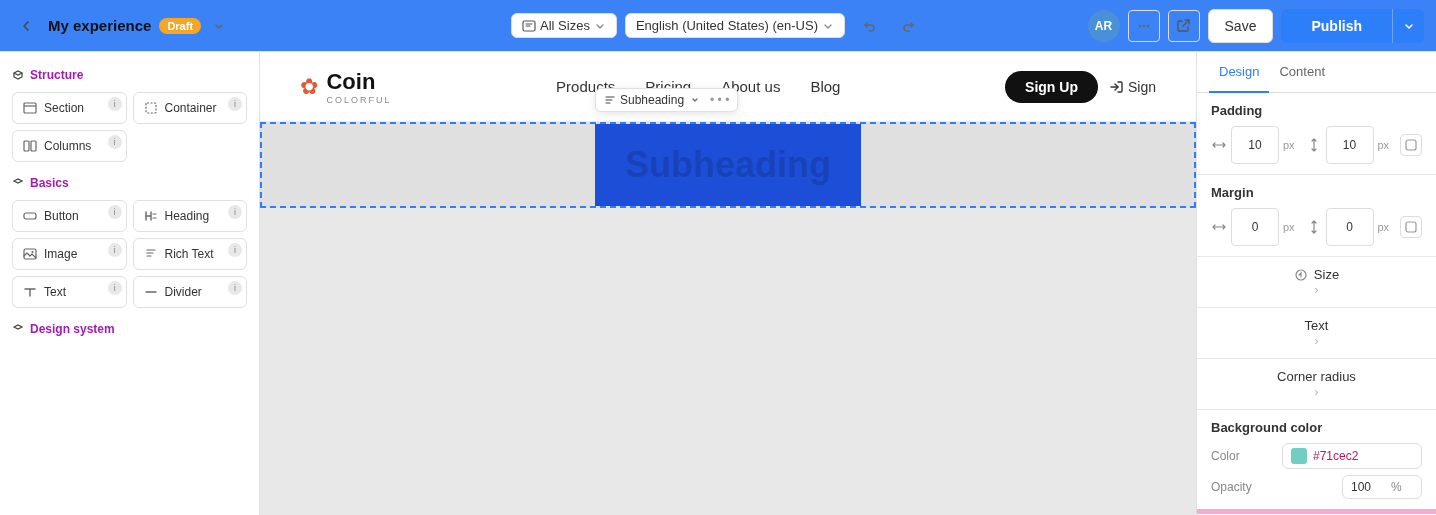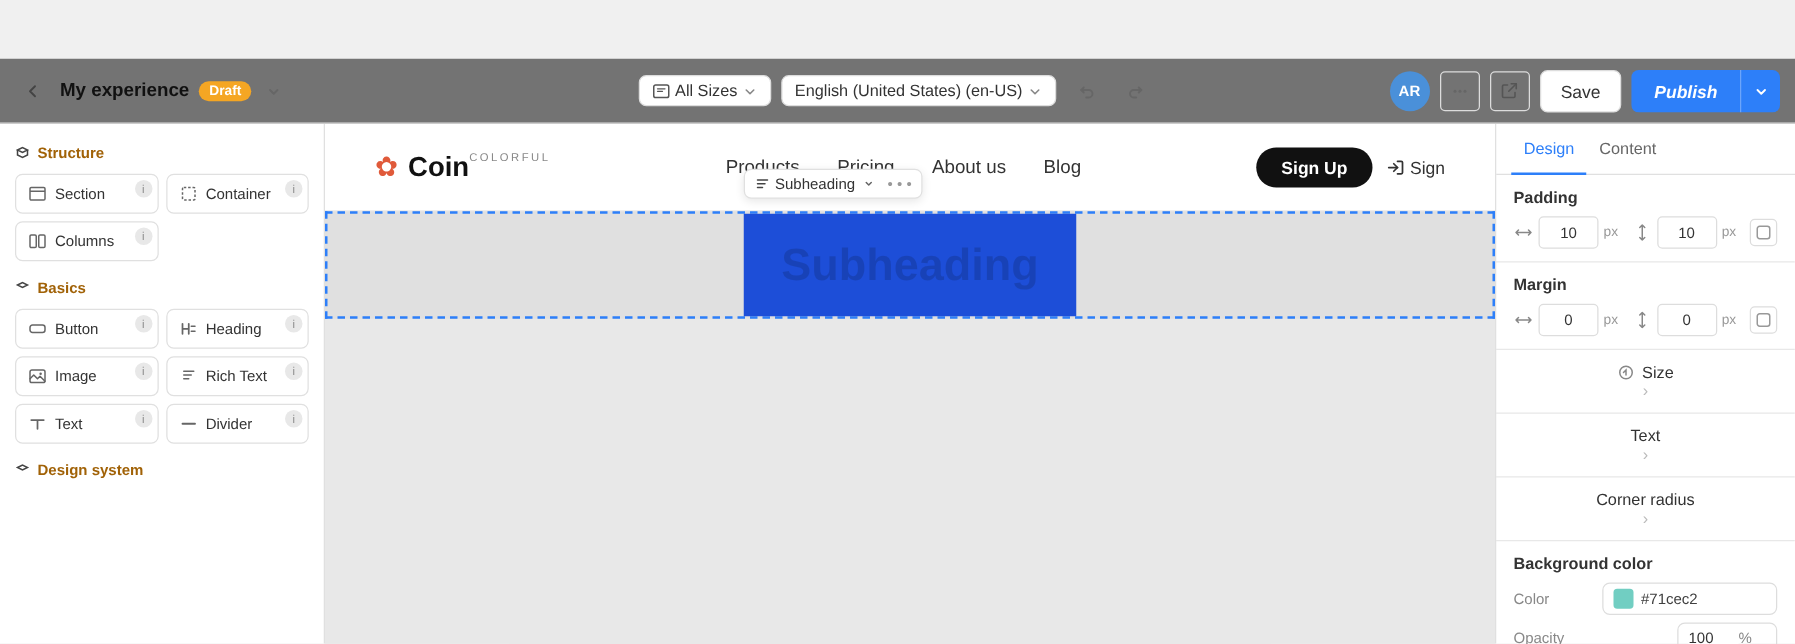--- a/index.html
+++ b/index.html
@@ -1,29 +1,28 @@
 <!DOCTYPE html>
 <html><head>
   <meta charset="utf-8">
   <style>
     * { box-sizing: border-box; margin: 0; padding: 0; }
     body { font-family: -apple-system, BlinkMacSystemFont, 'Segoe UI', sans-serif; background: #f0f0f0; width: 1436px; height: 515px; overflow: hidden; display: flex; flex-direction: column; }
 
     
     .topbar {
       height: 52px;
-      background: #737373;
+      background: #3b82f6;
       border-bottom: 1px solid #e0e0e0;
       display: flex;
       align-items: center;
       padding: 0 12px;
       gap: 8px;
       flex-shrink: 0;
       z-index: 100;
-      margin-top: 47px;
     }
     .topbar-left { display: flex; align-items: center; gap: 8px; flex: 1; }
     .back-btn { width: 28px; height: 28px; display: flex; align-items: center; justify-content: center; cursor: pointer; border-radius: 4px; }
     .page-title { font-size: 15px; font-weight: 600; color: #111; }
     .draft-badge {
       background: #f5a623;
       color: #fff;
       font-size: 11px;
       font-weight: 600;
       padding: 2px 8px;
@@ -45,22 +44,22 @@
     .topbar-right { display: flex; align-items: center; gap: 8px; flex: 1; justify-content: flex-end; }
     .avatar { width: 32px; height: 32px; border-radius: 50%; background: #4a90d9; color: #fff; font-size: 12px; font-weight: 700; display: flex; align-items: center; justify-content: center; }
     .more-btn { width: 32px; height: 32px; display: flex; align-items: center; justify-content: center; cursor: pointer; border-radius: 4px; color: #666; border: 1px solid #ddd; }
     .external-btn { width: 32px; height: 32px; display: flex; align-items: center; justify-content: center; cursor: pointer; border-radius: 4px; color: #666; border: 1px solid #ddd; }
     .save-btn {
       height: 34px; padding: 0 16px; background: #fff; border: 1px solid #ddd;
       border-radius: 6px; font-size: 14px; font-weight: 500; cursor: pointer; color: #333;
     }
     .publish-group { display: flex; border-radius: 6px; overflow: hidden; }
     .publish-btn {
-      height: 34px; padding: 0 18px; background: #2d7ff9; border: none;
-      font-size: 14px; font-weight: 600; cursor: pointer; color: #fff; font-style: italic;
+      height: 34px; padding: 0 30px; background: #2d7ff9; border: none;
+      font-size: 14px; font-weight: 600; cursor: pointer; color: #fff;
     }
     .publish-caret {
       height: 34px; width: 32px; background: #2d7ff9; border: none; border-left: 1px solid rgba(255,255,255,0.3);
       display: flex; align-items: center; justify-content: center; cursor: pointer; color: #fff;
     }
 
     
     .main-layout {
       display: flex;
       flex: 1;
@@ -91,21 +90,21 @@
       margin-bottom: -1px;
     }
     .left-tab.active {
       color: #2d7ff9;
       border-bottom: 2px solid #2d7ff9;
     }
     .left-panel-content { flex: 1; overflow-y: auto; padding: 12px; }
 
     .section-header {
       display: flex; align-items: center; gap: 6px;
-      font-size: 12px; font-weight: 600; color: #a16207;
+      font-size: 12px; font-weight: 600; color: #a21caf;
       margin-bottom: 10px; margin-top: 4px;
       cursor: pointer;
     }
     .section-header svg { width: 12px; height: 12px; }
 
     .component-grid {
       display: grid;
       grid-template-columns: 1fr 1fr;
       gap: 6px;
       margin-bottom: 14px;
@@ -150,21 +149,21 @@
       background: #fff;
       padding: 0 40px;
       height: 70px;
       display: flex;
       align-items: center;
       gap: 40px;
       border-bottom: 1px solid #eee;
     }
     .logo-area { display: flex; align-items: center; gap: 8px; }
     .logo-flower { font-size: 22px; color: #e05a3a; }
-    .logo-text-area { display: flex; }
+    .logo-text-area { display: flex; flex-direction: column; }
     .logo-text-main { font-size: 22px; font-weight: 700; color: #111; }
     .logo-text-sub { font-size: 9px; letter-spacing: 2px; color: #888; }
     .nav-links { display: flex; gap: 30px; align-items: center; flex: 1; justify-content: center; text-align: right; }
     .nav-link { font-size: 15px; color: #333; cursor: pointer; }
     .nav-cta-group { display: flex; align-items: center; gap: 10px; }
     .signup-btn {
       background: #111; color: #fff; padding: 8px 20px;
       border-radius: 20px; font-size: 14px; font-weight: 600; cursor: pointer;
     }
     .signin-btn { font-size: 14px; color: #333; cursor: pointer; display: flex; align-items: center; gap: 4px; }
@@ -244,51 +243,51 @@
       border-bottom: 1px solid #e8e8e8;
       padding: 10px 14px;
     }
     .prop-section-header {
       display: flex; align-items: center; justify-content: space-between;
       font-size: 13px; font-weight: 600; color: #333;
       margin-bottom: 8px;
       cursor: pointer;
     }
     .px-input {
-      width: 48px; height: 26px; border: 1px solid #ddd; border-radius: 4px;
+      width: 48px; height: 38px; border: 1px solid #ddd; border-radius: 4px;
       font-size: 12px; text-align: center; padding: 0 4px; color: #333;
     }
     .px-label { font-size: 11px; color: #999; }
     .link-icon {
       width: 22px; height: 22px; border: 1px solid #ddd; border-radius: 4px;
       display: flex; align-items: center; justify-content: center; cursor: pointer; color: #666;
     }
     .padding-row { display: flex; align-items: center; gap: 6px; }
     .margin-row { display: flex; align-items: center; gap: 6px; }
 
     .prop-simple-row {
       display: flex; align-items: center; justify-content: space-between;
       padding: 10px 14px;
       border-bottom: 1px solid #e8e8e8;
       font-size: 13px; color: #333; cursor: pointer; flex-direction: column;
     }
     .prop-simple-row .arrow { color: #bbb; }
 
-    .color-section { padding: 10px 14px; border-bottom: 1px solid #f9a8d4; }
+    .color-section { padding: 10px 14px; border-bottom: 5px solid #f9a8d4; }
     .color-section-title { font-size: 13px; font-weight: 600; color: #333; margin-bottom: 8px; }
     .color-row { display: flex; align-items: center; justify-content: space-between; margin-bottom: 6px; }
     .color-label { font-size: 12px; color: #888; }
     .color-value-group {
       display: flex; align-items: center; gap: 6px;
       border: 1px solid #ddd; border-radius: 6px;
       padding: 4px 8px;
       width: 140px;
     }
     .color-swatch { width: 16px; height: 16px; border-radius: 3px; }
-    .color-hex { font-size: 12px; color: #404040; }
+    .color-hex { font-size: 12px; color: #be185d; }
     .opacity-row { display: flex; align-items: center; justify-content: space-between; }
     .opacity-label { font-size: 12px; color: #888; }
     .opacity-input-group {
       display: flex; align-items: flex-end;
       border: 1px solid #ddd; border-radius: 6px;
       padding: 4px 8px;
       width: 80px;
     }
     .opacity-input { border: none; font-size: 12px; width: 40px; color: #333; outline: none; }
     .opacity-pct { font-size: 12px; color: #888; }

